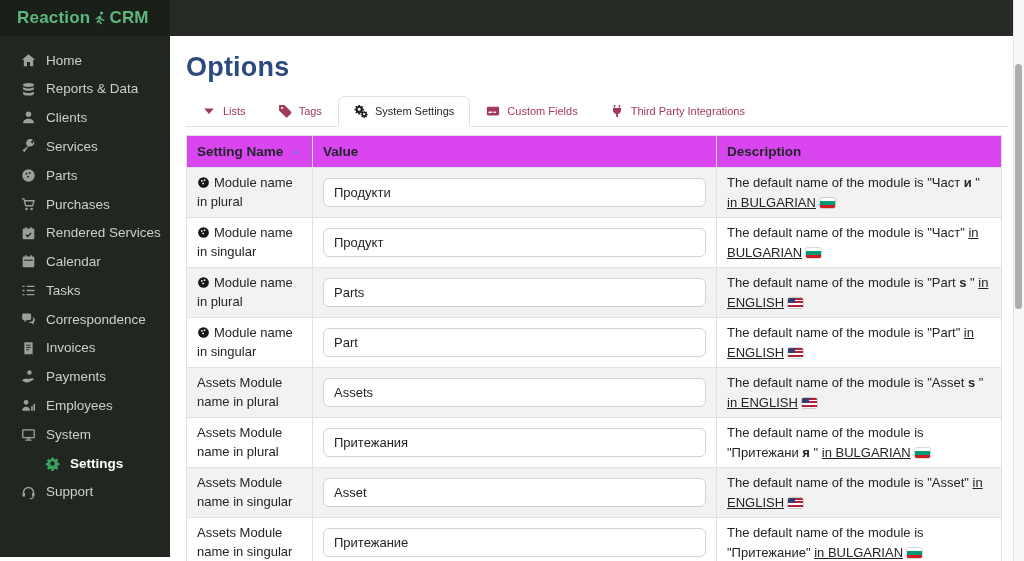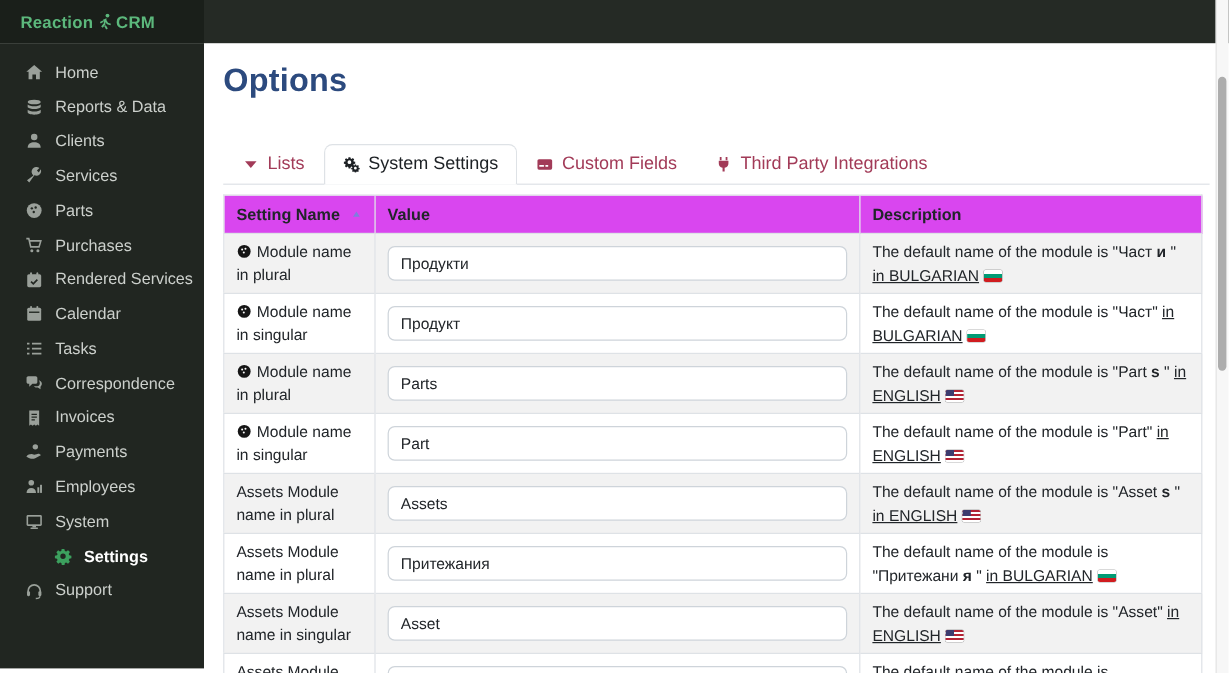--- a/index.html
+++ b/index.html
@@ -6,21 +6,21 @@
   .app{position:relative;width:1024px;height:561px;overflow:hidden;
        font-family:"Liberation Sans","DejaVu Sans",sans-serif;
        -webkit-font-smoothing:antialiased;background:#fff;}
   .ic{display:inline-block;vertical-align:middle;fill:currentColor;}
 
   
   .topbar{position:absolute;left:0;top:0;width:1024px;height:36px;
           background:var(--topbar-bg,#252a25);display:flex;align-items:center;z-index:5;}
   .brand-block{width:170px;height:36px;background:var(--logo-bg,#1a1f1a);
                display:flex;align-items:center;padding-left:17px;box-sizing:border-box;flex:0 0 170px;}
-  .brand{color:var(--brand-green,#5cb87c);font-weight:bold;font-size:14px;letter-spacing:.2px;
+  .brand{color:var(--brand-green,#5cb87c);font-weight:bold;font-size:17px;letter-spacing:.2px;
          display:flex;align-items:center;gap:1px;}
   .brand .ic{width:15px;height:15px;margin:0 1px;}
   .topbar-right{margin-left:auto;display:flex;align-items:center;gap:16px;
                 padding-right:22px;color:#e4e6e4;font-size:13px;}
   .tb-btn{display:flex;align-items:center;gap:4px;cursor:pointer;color:#dfe1df;}
   .tb-btn .ic{width:15px;height:15px;}
   .tb-btn .caret{width:8px;height:8px;opacity:.85;}
   .signout-label{margin-left:2px;}
 
   
@@ -36,21 +36,21 @@
 
   
   .main{position:absolute;left:170px;top:36px;right:0;bottom:0;background:#fff;
         padding:14px 16px 0 16px;box-sizing:border-box;}
   h1.page-title{margin:2px 0 13px 0;font-size:27px;font-weight:800;
                 color:var(--heading-blue,#2c4a7e);letter-spacing:.2px;}
 
   
   .tabs{display:flex;align-items:flex-end;border-bottom:1px solid var(--border,#dee2e6);}
   .tab{display:flex;align-items:center;gap:7px;padding:7px 15px 8px 15px;margin-bottom:-1px;
-       font-size:15px;color:var(--tab-red,#a23b58);cursor:pointer;border:1px solid transparent;margin-top:24px;}
+       font-size:11px;color:var(--tab-red,#a23b58);cursor:pointer;border:1px solid transparent;}
   .tab .ic{width:14px;height:14px;}
   .tab.active{background:#fff;color:#1d2125;border:1px solid var(--border,#dee2e6);
               border-bottom-color:#fff;border-radius:7px 7px 0 0;}
 
   
   table.settings{border-collapse:collapse;margin-top:8px;width:815px;table-layout:fixed;
                  border:1px solid var(--border,#dee2e6);font-size:13px;color:#212529;}
   col.c-name{width:126px;} col.c-value{width:404px;} col.c-desc{width:285px;}
   th{font-weight:bold;text-align:left;padding:8px 10px;font-size:13.5px;
      border-bottom:1px solid var(--border,#dee2e6);border-right:1px solid var(--border,#dee2e6);
@@ -358,20 +358,26 @@
   <main class="main">
     <h1 class="page-title">Options</h1>
 
     <div class="tabs">
         <div class="tab">
     <svg class="ic">
             <use href="#i-caret"></use>
           </svg>
     <span class="label">Lists</span>
   </div>
+        <div class="tab">
+    <svg class="ic">
+            <use href="#i-tag"></use>
+          </svg>
+    <span class="label">Tags</span>
+  </div>
         <div class="tab active">
     <svg class="ic">
             <use href="#i-gears"></use>
           </svg>
     <span class="label">System Settings</span>
   </div>
         <div class="tab">
     <svg class="ic">
             <use href="#i-card"></use>
           </svg>

